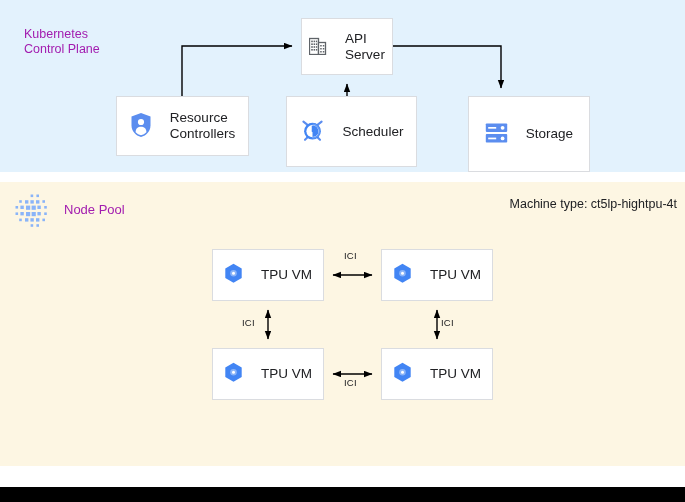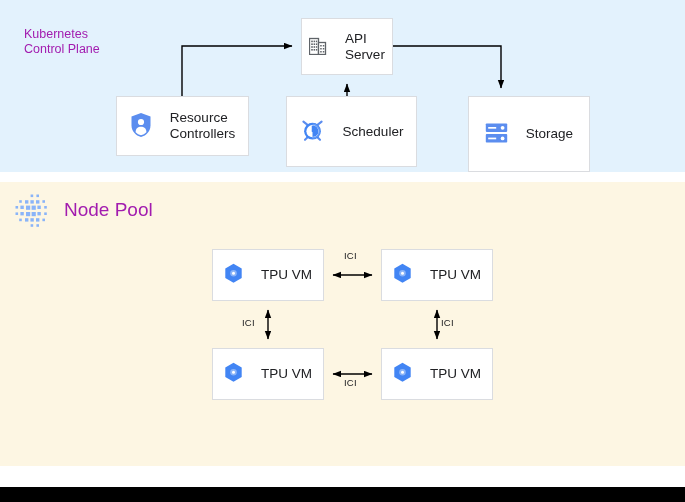--- a/index.html
+++ b/index.html
@@ -47,21 +47,21 @@
     line-height: 15px;
     white-space: pre-line;
   }
   #control-plane-title {
     left: 24px;
     top: 27px;
   }
   #node-pool-title {
     left: 64px;
     top: 202px;
-    font-size: 19px;
+    font-size: 13px;
   }
   #machine-info {
     position: absolute;
     right: 8px;
     top: 196px;
     text-align: right;
     font-size: 12.5px;
     color: #202124;
     line-height: 17px;
   }
@@ -263,20 +263,21 @@
     <rect x="22.0" y="25.2" width="3.4" height="3.4"></rect>
     <rect x="28.4" y="25.6" width="2.6" height="2.6"></rect>
     <rect x="16.6" y="31.2" width="2.6" height="2.6"></rect>
     <rect x="22.4" y="31.2" width="2.6" height="2.6"></rect>
   </g>
 </svg>
 
 <div class="panel-title" id="node-pool-title">Node Pool</div>
 
 <div id="machine-info">
+  <div>Machine type: ct5lp-hightpu-4t</div>
 </div>
 
 <svg class="connectors" id="ici-connectors">
   <defs>
     <marker id="ici-arrow" markerWidth="9" markerHeight="9" refX="8" refY="3.2" orient="auto" markerUnits="userSpaceOnUse">
       <path d="M0,0 L8.5,3.2 L0,6.4 z" fill="#000000"></path>
     </marker>
     <marker id="ici-arrow-start" markerWidth="9" markerHeight="9" refX="8" refY="3.2" orient="auto-start-reverse" markerUnits="userSpaceOnUse">
       <path d="M0,0 L8.5,3.2 L0,6.4 z" fill="#000000"></path>
     </marker>

